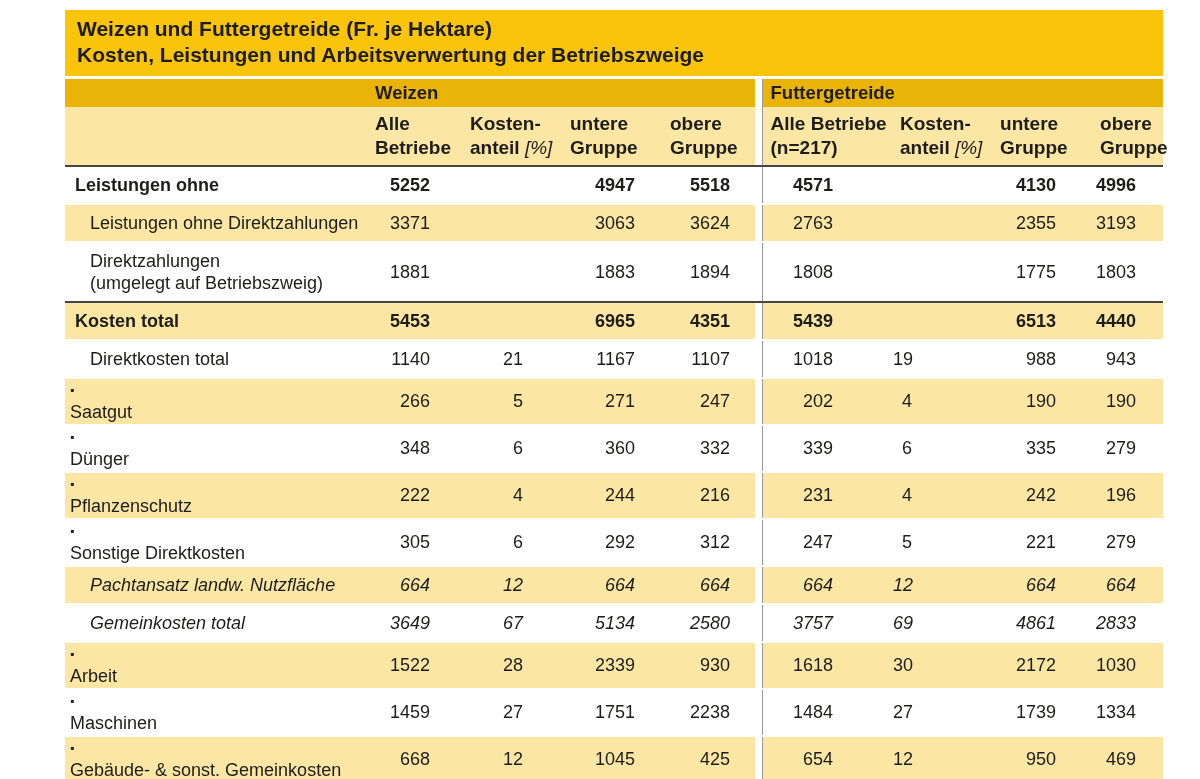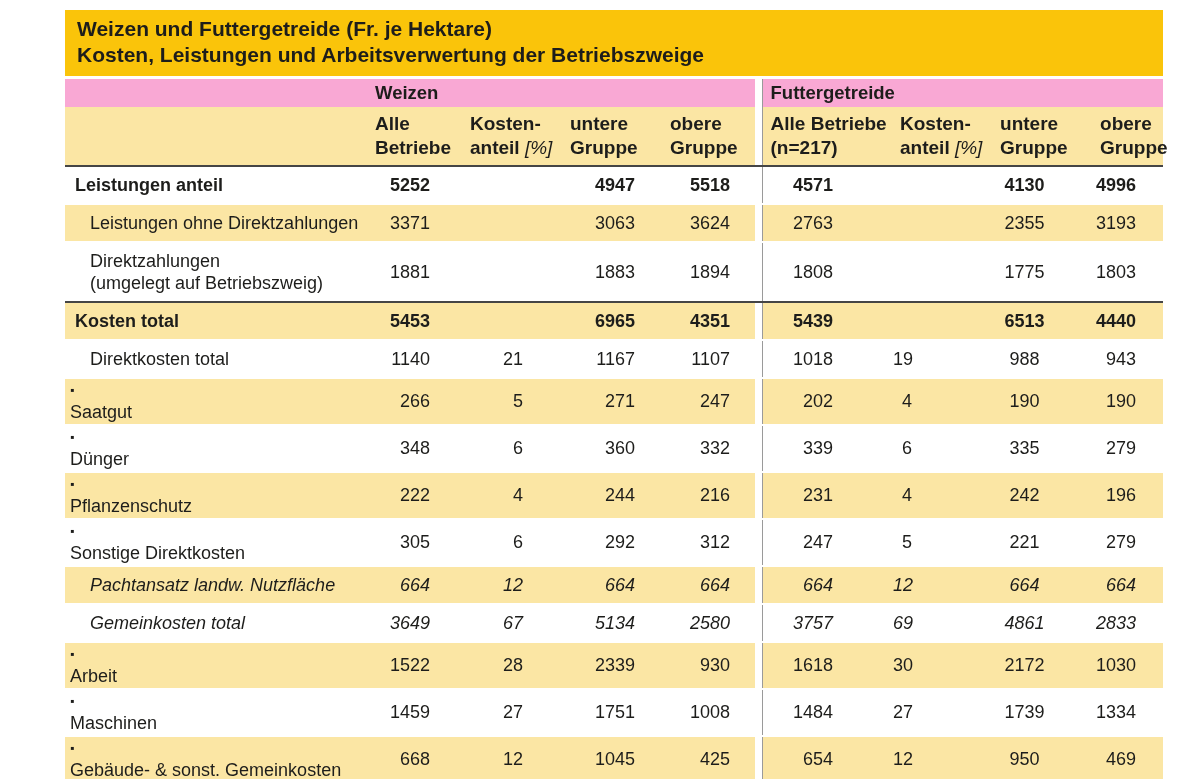--- a/index.html
+++ b/index.html
@@ -19,21 +19,21 @@
     background:var(--title-bg);
     padding:6px 12px 8px 12px;
     font-size:21px;font-weight:bold;line-height:26px;
   }
   table{
     border-collapse:collapse;table-layout:fixed;width:1098px;
     margin-top:3px;font-size:18px;
   }
   td{vertical-align:middle;overflow:visible;}
   
-  tr.grouprow td{height:26px;font-weight:bold;background:#f9a8d4;font-size:18.5px;}
+  tr.grouprow td{height:26px;font-weight:bold;background:#eab308;font-size:18.5px;}
   tr.grouprow td.glab{padding-left:10px;}
   tr.grouprow td.glabf{padding-left:8px;}
   
   tr.colhead td{
     background:var(--stripe);height:56px;font-weight:bold;
     line-height:24px;font-size:19px;
   }
   tr.colhead td i{font-weight:normal;font-style:italic;}
   .hw{padding-left:10px;}
   .hf{padding-left:8px;}
@@ -56,21 +56,21 @@
   .bul{padding-left:5px;}
   .bul::before{content:"\25AA";font-size:12px;margin-right:6px;position:relative;top:-2px;}
   
   td.n{text-align:right;}
   td.c-w1{padding-right:30px;}
   td.c-w2{padding-right:37px;}
   td.c-w3{padding-right:25px;}
   td.c-w4{padding-right:25px;}
   td.c-f1{padding-right:59px;}
   td.c-f2{padding-right:80px;}
-  td.c-f3{padding-right:36px;text-align:center;}
+  td.c-f3{padding-right:36px;}
   td.c-f4{padding-right:27px;}
 </style>
 </head>
 <body>
 
 <div class="wrap">
 
   <div class="titlebar">
     <div>Weizen und Futtergetreide (Fr. je Hektare)</div>
     <div>Kosten, Leistungen und Arbeitsverwertung der Betriebszweige</div>
@@ -105,21 +105,21 @@
         <td class="gap"></td>
         <td class="hf f1"><span>Alle Betriebe</span><br><span>(n=217)</span></td>
         <td class="hf"><span>Kosten-</span><br><span>anteil</span> <i>[%]</i></td>
         <td class="hf"><span>untere</span><br><span>Gruppe</span></td>
         <td class="hf"><span>obere</span><br><span>Gruppe</span></td>
       </tr>
     </thead>
     <tbody>
         <tr class="rule">
           <td class="lab b">
-            <div class="l2">Leistungen anteil</div>
+            <div class="l2">Leistungen ohne</div>
           </td>
           <td class="n c-w1 b">5252</td>
           <td class="n c-w2 b"></td>
           <td class="n c-w3 b">4947</td>
           <td class="n c-w4 b">5518</td>
           <td class="gap"></td>
           <td class="n c-f1 f1 b">4571</td>
           <td class="n c-f2 b"></td>
           <td class="n c-f3 b">4130</td>
           <td class="n c-f4 b">4996</td>
@@ -279,21 +279,21 @@
           <td class="n c-f3">2172</td>
           <td class="n c-f4">1030</td>
         </tr>
         <tr class="">
           <td class="lab bul">
             <div class="l2">Maschinen</div>
           </td>
           <td class="n c-w1">1459</td>
           <td class="n c-w2">27</td>
           <td class="n c-w3">1751</td>
-          <td class="n c-w4">1008</td>
+          <td class="n c-w4">2238</td>
           <td class="gap"></td>
           <td class="n c-f1 f1">1484</td>
           <td class="n c-f2">27</td>
           <td class="n c-f3">1739</td>
           <td class="n c-f4">1334</td>
         </tr>
         <tr class="">
           <td class="lab bul">
             <div class="l2">Gebäude- &amp; sonst. Gemeinkosten</div>
           </td>

